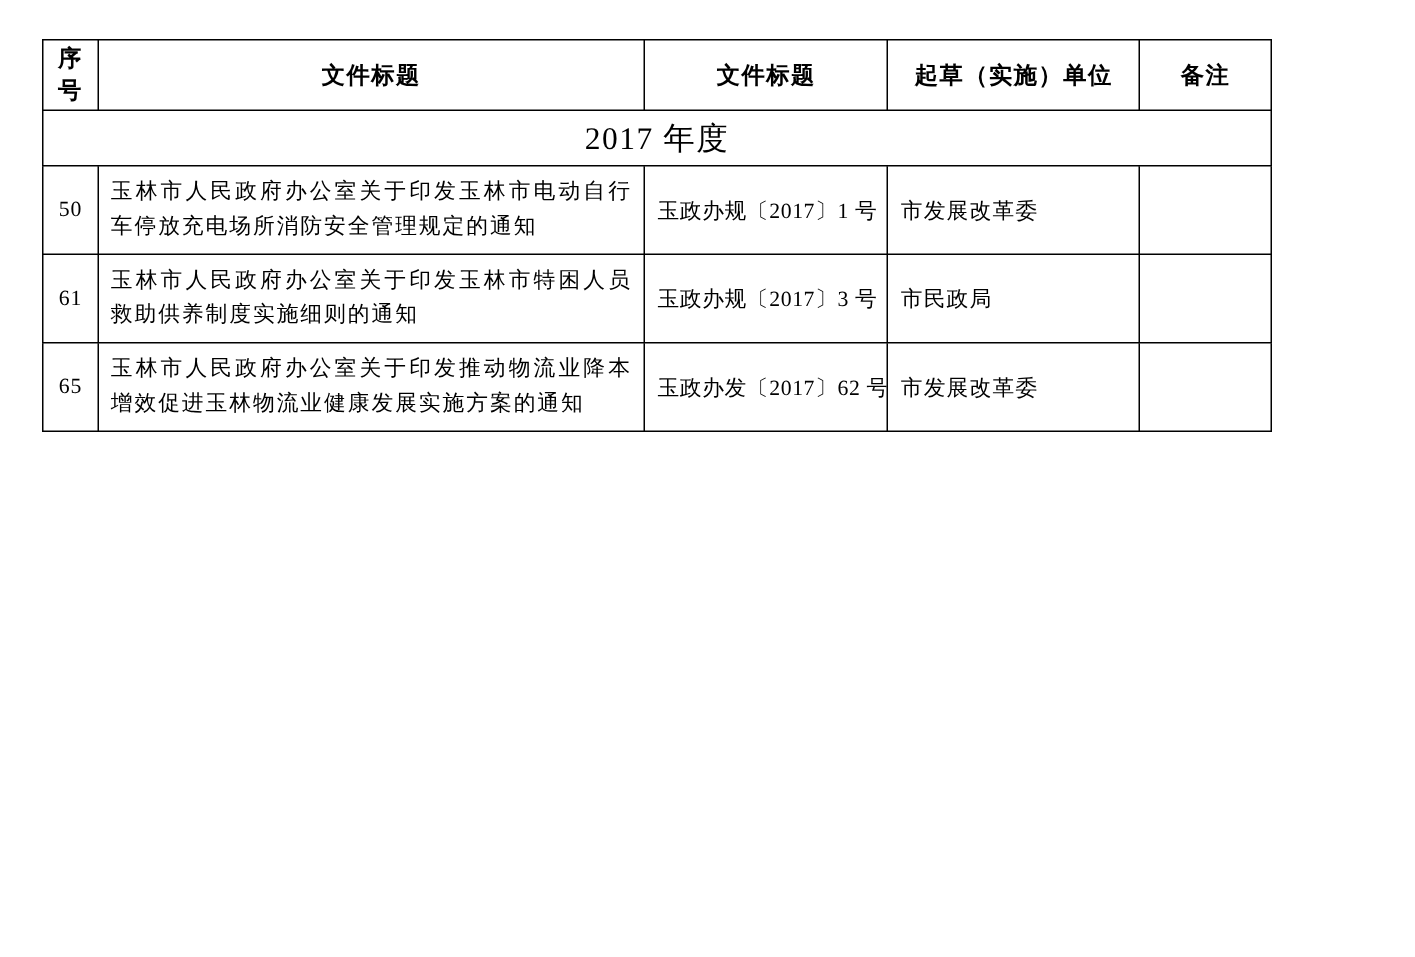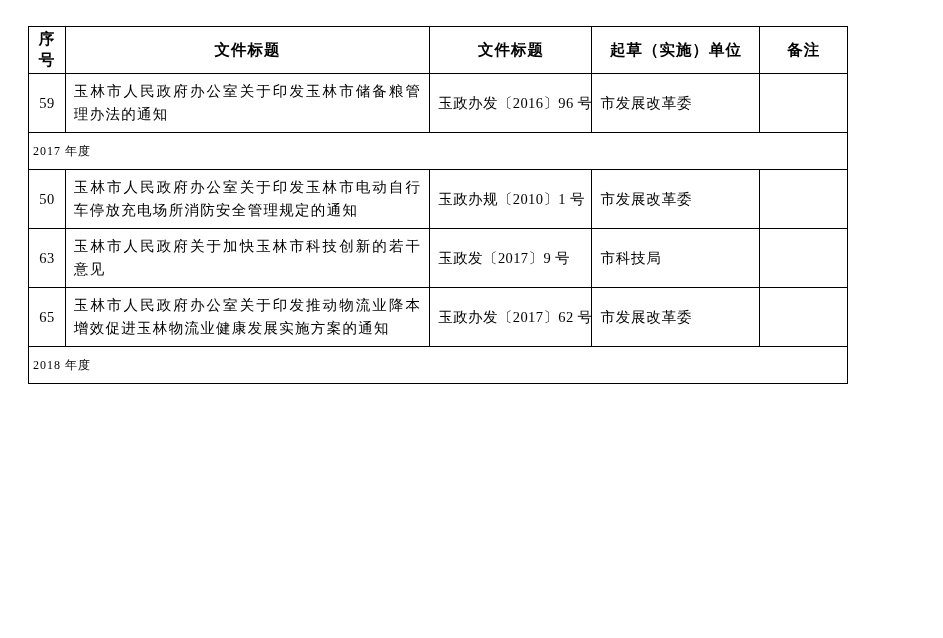--- a/index.html
+++ b/index.html
@@ -69,22 +69,22 @@
     letter-spacing: 0.8px;
     padding-left: 8px;
   }
   td.c-remark {
     letter-spacing: 0.5px;
   }
   tr.section-row {
     height: 37px;
   }
   tr.section-row td {
-    text-align: left;
-    font-size: 12px;
+    text-align: center;
+    font-size: 21px;
     letter-spacing: 1px;
     padding: 2px 4px;
   }
 </style>
 </head>
 <body>
 
 <div class="page">
   <table class="doc-table">
     <colgroup>
@@ -97,49 +97,39 @@
     <thead>
       <tr>
           <th>序号</th>
           <th>文件标题</th>
           <th>文件标题</th>
           <th>起草（实施）单位</th>
           <th>备注</th>
         </tr>
     </thead>
     <tbody>
-        <tr class="data-row">
-          <td class="c-no">59</td>
-          <td class="c-title">玉林市人民政府办公室关于印发玉林市储备粮管理办法的通知</td>
-          <td class="c-doc">玉政办发〔2016〕96 号</td>
-          <td class="c-unit">市发展改革委</td>
-          <td class="c-remark"></td>
-        </tr>
         <tr class="section-row">
           <td colspan="5">2017 年度</td>
         </tr>
         <tr class="data-row">
           <td class="c-no">50</td>
           <td class="c-title">玉林市人民政府办公室关于印发玉林市电动自行车停放充电场所消防安全管理规定的通知</td>
-          <td class="c-doc">玉政办规〔2010〕1 号</td>
+          <td class="c-doc">玉政办规〔2017〕1 号</td>
           <td class="c-unit">市发展改革委</td>
           <td class="c-remark"></td>
         </tr>
         <tr class="data-row">
-          <td class="c-no">63</td>
-          <td class="c-title">玉林市人民政府关于加快玉林市科技创新的若干意见</td>
-          <td class="c-doc">玉政发〔2017〕9 号</td>
-          <td class="c-unit">市科技局</td>
+          <td class="c-no">61</td>
+          <td class="c-title">玉林市人民政府办公室关于印发玉林市特困人员救助供养制度实施细则的通知</td>
+          <td class="c-doc">玉政办规〔2017〕3 号</td>
+          <td class="c-unit">市民政局</td>
           <td class="c-remark"></td>
         </tr>
         <tr class="data-row">
           <td class="c-no">65</td>
           <td class="c-title">玉林市人民政府办公室关于印发推动物流业降本增效促进玉林物流业健康发展实施方案的通知</td>
           <td class="c-doc">玉政办发〔2017〕62 号</td>
           <td class="c-unit">市发展改革委</td>
           <td class="c-remark"></td>
         </tr>
-        <tr class="section-row">
-          <td colspan="5">2018 年度</td>
-        </tr>
       </tbody>
   </table>
 </div>
 
 </body></html>

